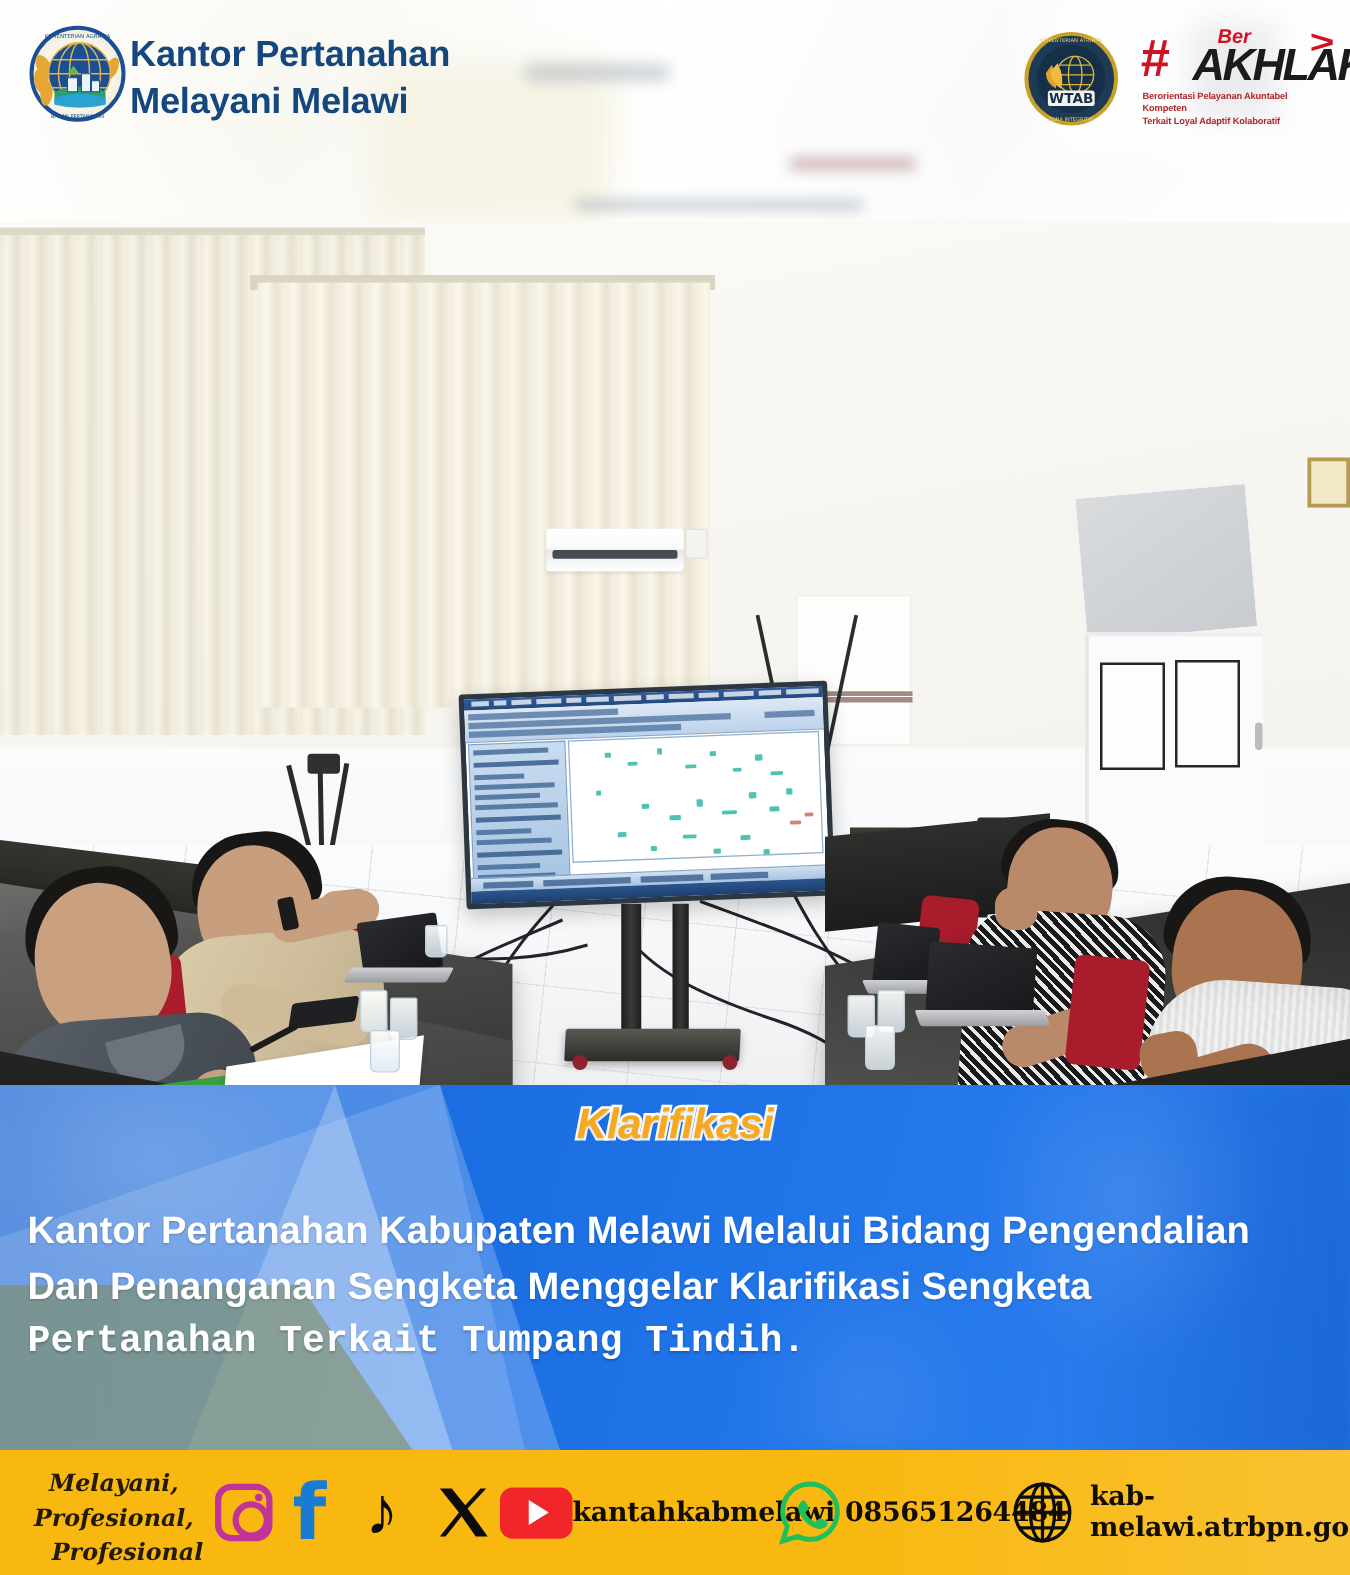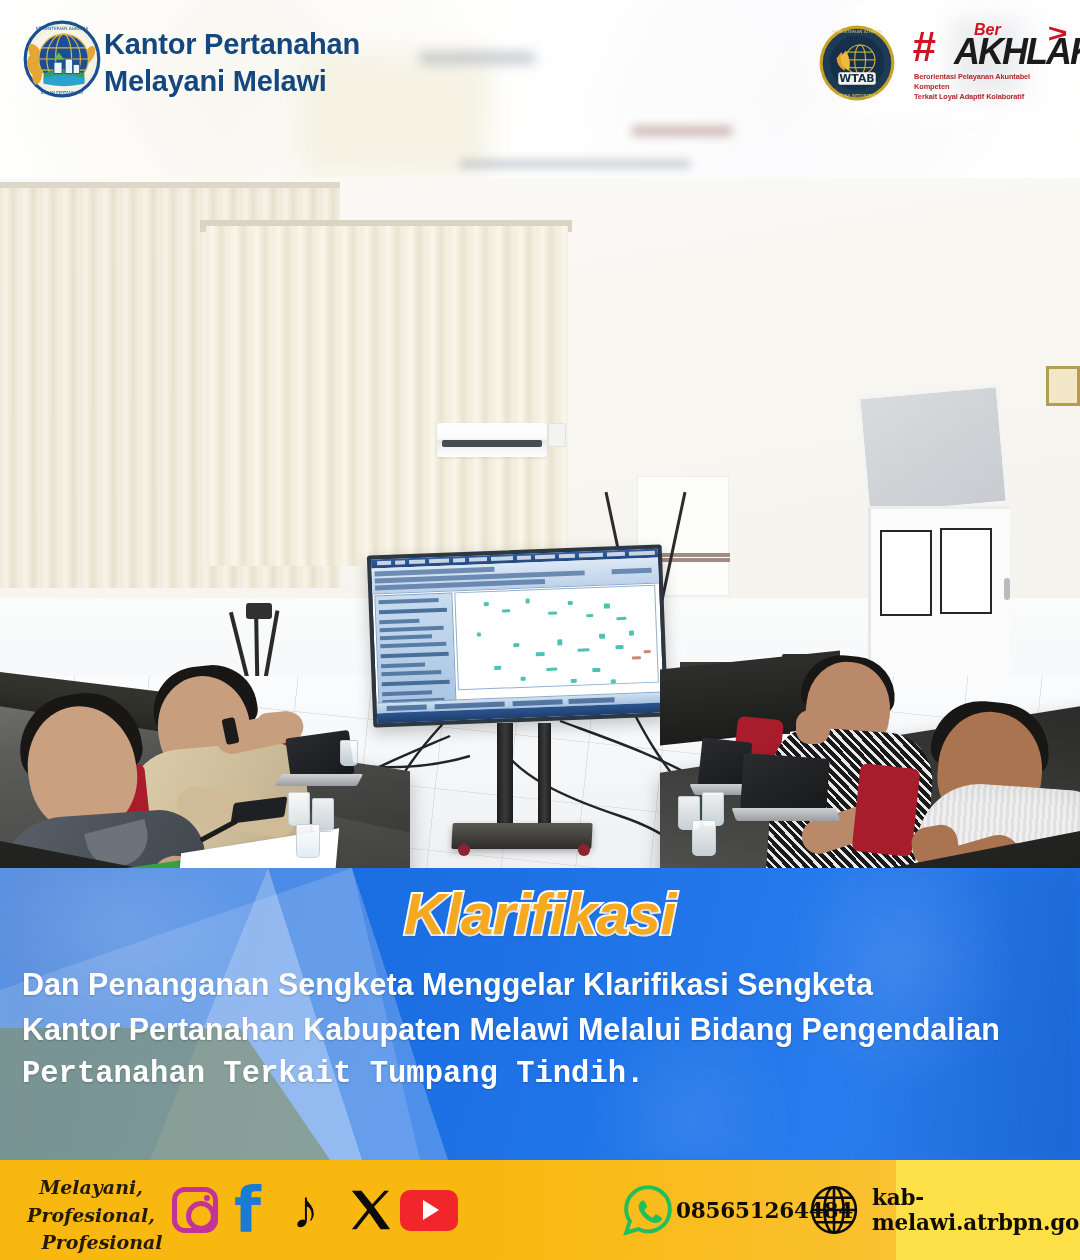--- a/index.html
+++ b/index.html
@@ -3,21 +3,21 @@
 <meta charset="utf-8">
 <style>
   * { margin:0; padding:0; box-sizing:border-box; }
   html,body { background:#2b2b2b; }
   body { font-family:"Liberation Sans", sans-serif; }
 
   .poster{
     position:relative;
     width:1080px; height:1260px;
     overflow:hidden;
-    background:#fde047;
+    background:#fef9c3;
   }
 
   
   .header{
     position:absolute; left:0; top:0; width:1080px; height:178px;
     background:
       linear-gradient(100deg, rgba(255,255,255,0.9) 0%, rgba(248,247,240,0.75) 22%, rgba(255,255,255,0.95) 48%, rgba(250,250,252,0.9) 72%, rgba(255,255,255,0.92) 100%),
       linear-gradient(to bottom, #fefefe 0%, #f7f6ef 55%, #ffffff 100%);
     overflow:hidden;
   }
@@ -515,40 +515,40 @@
       radial-gradient(ellipse 150px 170px at 690px 250px, rgba(255,255,255,.08), transparent 70%),
       linear-gradient(90deg, rgba(10,70,170,.18) 0%, transparent 20%, transparent 78%, rgba(10,70,170,.20) 100%);
     filter:blur(6px);
   }
   
   .fan{ position:absolute; left:0; top:0; width:1080px; height:292px; }
 
   .banner-title{
     position:absolute; left:0; top:12px; width:1080px;
     text-align:center;
-    font-size:58px; font-weight:bold; font-style:italic;
+    font-size:34px; font-weight:bold; font-style:italic;
     color:#f6a81e;
     letter-spacing:-0.5px;
     -webkit-text-stroke:4px #ffffff;
     paint-order:stroke fill;
     text-shadow:0 2px 3px rgba(0,0,0,.18);
   }
   .banner-text{
     position:absolute; left:22px; top:94px; width:1036px;
     color:#ffffff;
     font-size:30.5px; font-weight:bold;
     line-height:1.48;
     text-align:justify;
     text-shadow:0 1px 2px rgba(0,0,0,.22);
   }
   .banner-text .last{ text-align:left;font-family:Liberation Mono, monospace; }
 
   
   .footer{
-    position:absolute; left:0; top:1160px; width:896px; height:100px;
+    position:absolute; left:0; top:1160px; width:1080px; height:100px;
     background:#f9b80f;
   }
   .footer::before{
     content:""; position:absolute; right:0; top:0; width:420px; height:100px;
     background:linear-gradient(90deg, rgba(255,255,255,0) 0%, rgba(255,255,255,.14) 100%);
   }
   .tagline{
     position:absolute; left:8px; top:14px; width:166px;
     font-family:"DejaVu Serif", serif;
     font-style:italic; font-weight:bold;
@@ -901,22 +901,22 @@
     <div class="fan">
       <svg width="1080" height="292" viewBox="0 0 1080 292">
         <polygon points="0,0 268,0 362,292 0,292" fill="#ffffff" opacity="0.30"></polygon>
         <polygon points="268,0 352,0 448,292 150,292" fill="#ffffff" opacity="0.22"></polygon>
         <polygon points="0,122 352,0 420,292 0,292" fill="#ffffff" opacity="0.14"></polygon>
         <polygon points="0,160 240,160 330,292 0,292" fill="#7f8a52" opacity="0.55"></polygon>
       </svg>
     </div>
     <div class="banner-title">Klarifikasi</div>
     <div class="banner-text">
+      <div>Kantor Pertanahan Kabupaten Melawi Melalui Bidang Pengendalian</div>
       <div>Dan Penanganan Sengketa Menggelar Klarifikasi Sengketa</div>
-      <div>Kantor Pertanahan Kabupaten Melawi Melalui Bidang Pengendalian</div>
       <div class="last">Pertanahan Terkait Tumpang Tindih.</div>
     </div>
   </div>
 
   <div class="footer">
     <div class="tagline">
       <span>Melayani, Profesional,</span>
       <span class="t2">Profesional</span>
     </div>
 
@@ -937,20 +937,21 @@
     <div class="soc xx">
       <svg width="46" height="46" viewBox="0 0 24 24">
         <path d="M2 2 L10 12 L2 22 L4.4 22 L11.1 13.6 L17 22 L22 22 L13.6 10.3 L21.4 2 L19 2 L12.6 9 L7 2 Z" fill="#0b0b0b"></path>
       </svg>
     </div>
 
     <div class="soc yt">
       <div class="yt-box"></div>
     </div>
 
+    <div class="foot-text ft-ig">kantahkabmelawi</div>
 
     <div class="soc wa">
       <svg width="56" height="56" viewBox="0 0 64 64">
         <path d="M32 6 C18 6 7 17 7 31 c0 5 1.6 9.7 4.3 13.6 L7 58 l13.9 -4.2 C24.6 55.8 28.2 56.6 32 56.6 C46 56.6 57 45.1 57 31 C57 17 46 6 32 6 Z" fill="none" stroke="#21bf5b" stroke-width="4.5"></path>
         <path d="M24 22 c1.6 -1.4 3.2 -1.1 4.2 0.6 l2.4 4.1 c0.7 1.2 0.4 2.2 -0.6 3.1 l-1.5 1.3 c-0.5 0.5 -0.6 1 -0.2 1.7 c1.9 3.3 4.5 5.8 8 7.5 c0.8 0.4 1.4 0.2 1.9 -0.4 l1.4 -1.7 c0.9 -1.1 1.9 -1.3 3.1 -0.6 l4 2.5 c1.6 1 1.9 2.6 0.6 4 c-2.7 3 -6.5 3.6 -10.5 2.1 c-6.8 -2.6 -11.9 -7.5 -14.7 -14.2 c-1.6 -3.9 -1 -7.3 1.9 -10 Z" fill="#21bf5b"></path>
       </svg>
     </div>
 
     <div class="foot-text ft-wa">085651264484</div>
 

